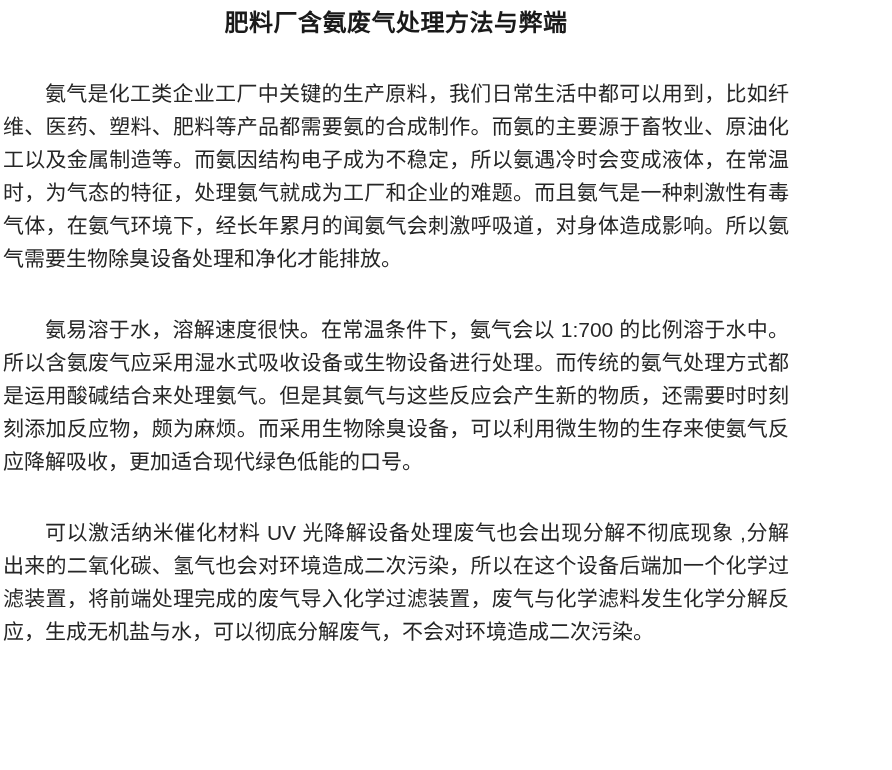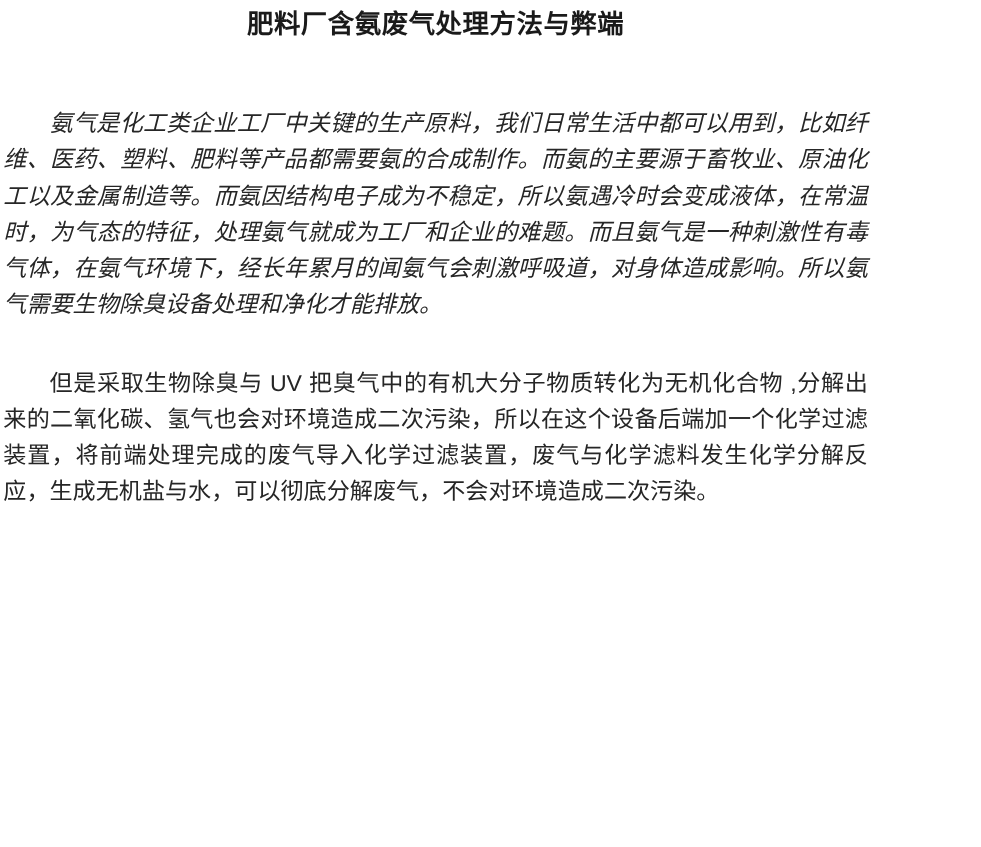--- a/index.html
+++ b/index.html
@@ -32,27 +32,27 @@
     font-size: 21px;
     line-height: 33px;
     color: #262626;
     text-align: justify;
     text-justify: inter-ideograph;
     text-indent: 2em;
     word-break: break-all;
     font-family: "Liberation Sans", "DejaVu Sans", sans-serif;
   }
   .doc-body p:first-child {
-    margin-top: 60px;
-    font-style: italic;
+    margin-top: 41px;
   }
 </style>
 </head>
 <body>
 
 <div class="page">
   <h1 class="doc-title">肥料厂含氨废气处理方法与弊端</h1>
 
   <div class="doc-body">
     <p>氨气是化工类企业工厂中关键的生产原料，我们日常生活中都可以用到，比如纤维、医药、塑料、肥料等产品都需要氨的合成制作。而氨的主要源于畜牧业、原油化工以及金属制造等。而氨因结构电子成为不稳定，所以氨遇冷时会变成液体，在常温时，为气态的特征，处理氨气就成为工厂和企业的难题。而且氨气是一种刺激性有毒气体，在氨气环境下，经长年累月的闻氨气会刺激呼吸道，对身体造成影响。所以氨气需要生物除臭设备处理和净化才能排放。</p>
-    <p>但是采取生物除臭与 UV 把臭气中的有机大分子物质转化为无机化合物 ,分解出来的二氧化碳、氢气也会对环境造成二次污染，所以在这个设备后端加一个化学过滤装置，将前端处理完成的废气导入化学过滤装置，废气与化学滤料发生化学分解反应，生成无机盐与水，可以彻底分解废气，不会对环境造成二次污染。</p>
+    <p>氨易溶于水，溶解速度很快。在常温条件下，氨气会以 1:700 的比例溶于水中。所以含氨废气应采用湿水式吸收设备或生物设备进行处理。而传统的氨气处理方式都是运用酸碱结合来处理氨气。但是其氨气与这些反应会产生新的物质，还需要时时刻刻添加反应物，颇为麻烦。而采用生物除臭设备，可以利用微生物的生存来使氨气反应降解吸收，更加适合现代绿色低能的口号。</p>
+    <p>可以激活纳米催化材料 UV 光降解设备处理废气也会出现分解不彻底现象 ,分解出来的二氧化碳、氢气也会对环境造成二次污染，所以在这个设备后端加一个化学过滤装置，将前端处理完成的废气导入化学过滤装置，废气与化学滤料发生化学分解反应，生成无机盐与水，可以彻底分解废气，不会对环境造成二次污染。</p>
   </div>
 </div>
 
 </body></html>

